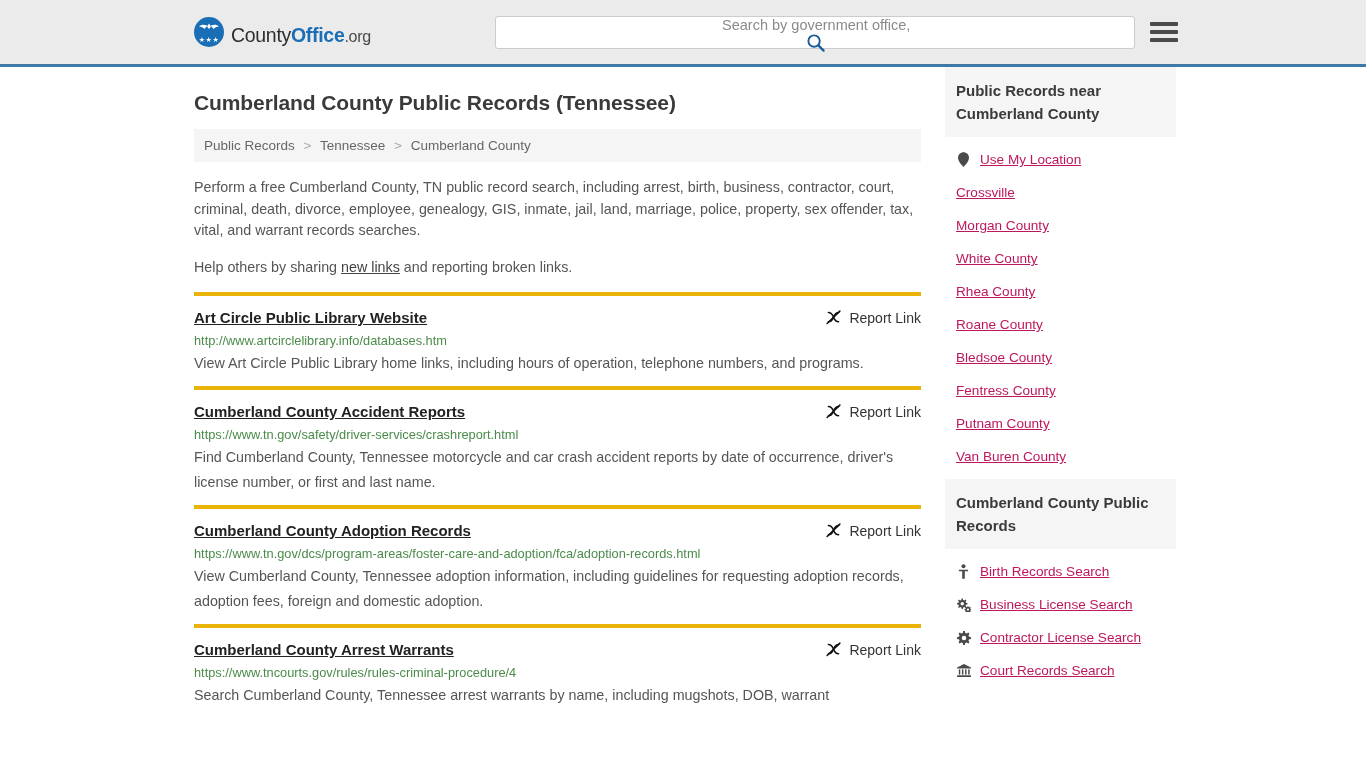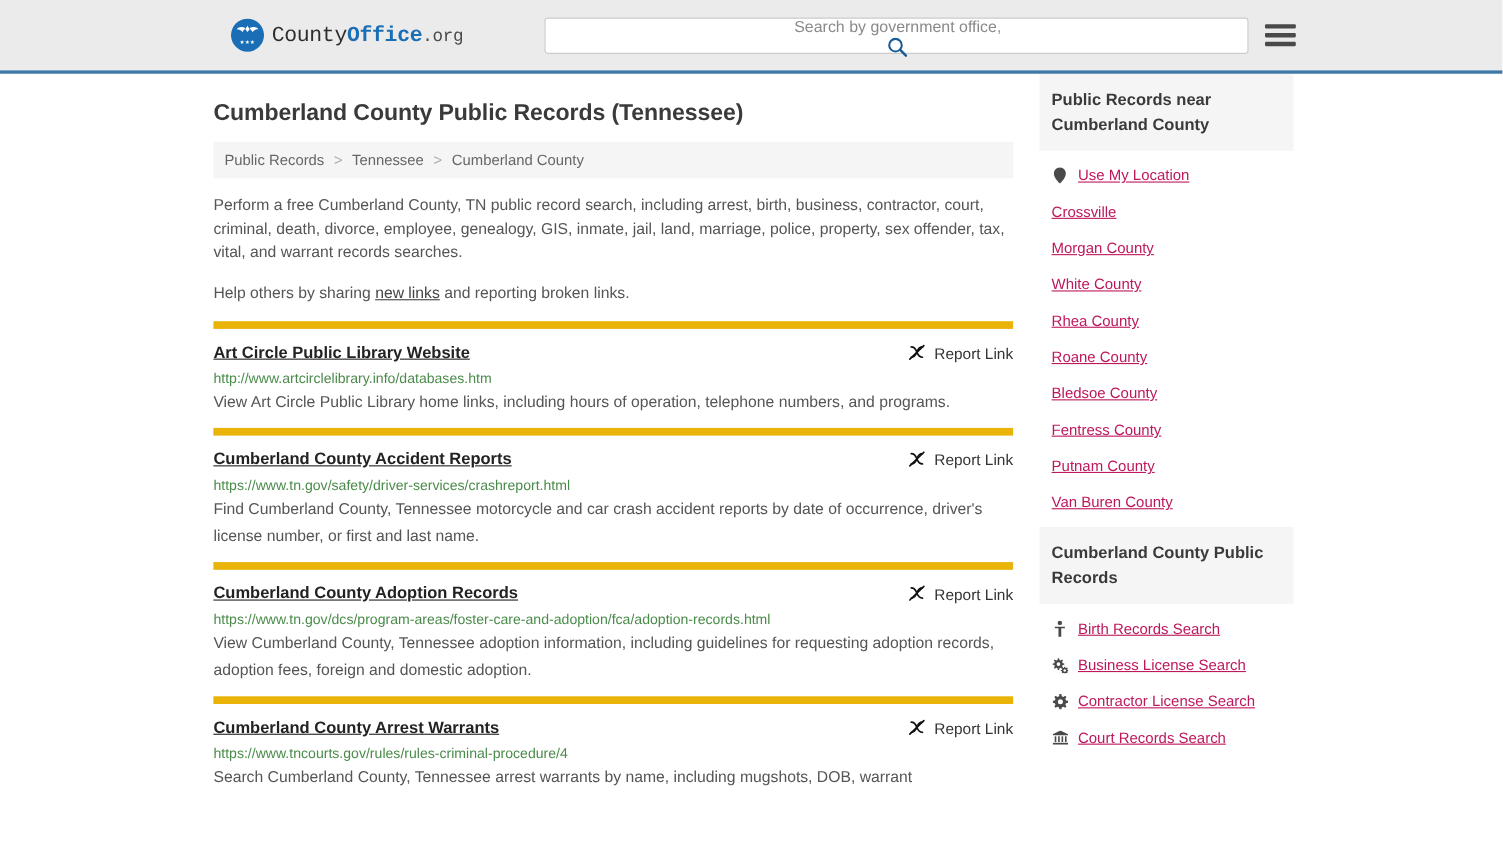--- a/index.html
+++ b/index.html
@@ -17,26 +17,25 @@
   .site-header {
     height: 67px;
     background: #ebebeb;
     border-bottom: 3px solid #3c78a8;
     display: flex;
     align-items: center;
     position: relative;
   }
   .brand {
     position: absolute;
-    left: 210px;
-    display: flex;
-    align-items: center;
+    left: 194px;
+    display: flex;
+    align-items: flex-end;
     gap: 7px;
     text-decoration: none;
-    font-family: Liberation Mono, monospace;
   }
   .brand-mark {
     width: 30px; height: 30px;
     border-radius: 50%;
     background: #1a6eb5;
     position: relative;
     flex: none;
     overflow: hidden;
   }
   .brand-mark .eagle {
@@ -141,21 +140,21 @@
     font-size: 14.3px;
     line-height: 21.5px;
     color: #555555;
     margin: 0 0 15px 0;
   }
   .intro p:last-child { margin-bottom: 14px; }
   .intro a { color: #444444; text-decoration: underline; }
 
   
   .result {
-    border-top: 7px solid #eab308;
+    border-top: 4px solid #eab308;
     padding: 12px 0 10px 0;
   }
   .result:first-of-type { border-top: 1px solid #eeeeee; }
   .result-head {
     display: flex;
     align-items: flex-start;
     justify-content: space-between;
   }
   .result-title {
     font-size: 15px;

